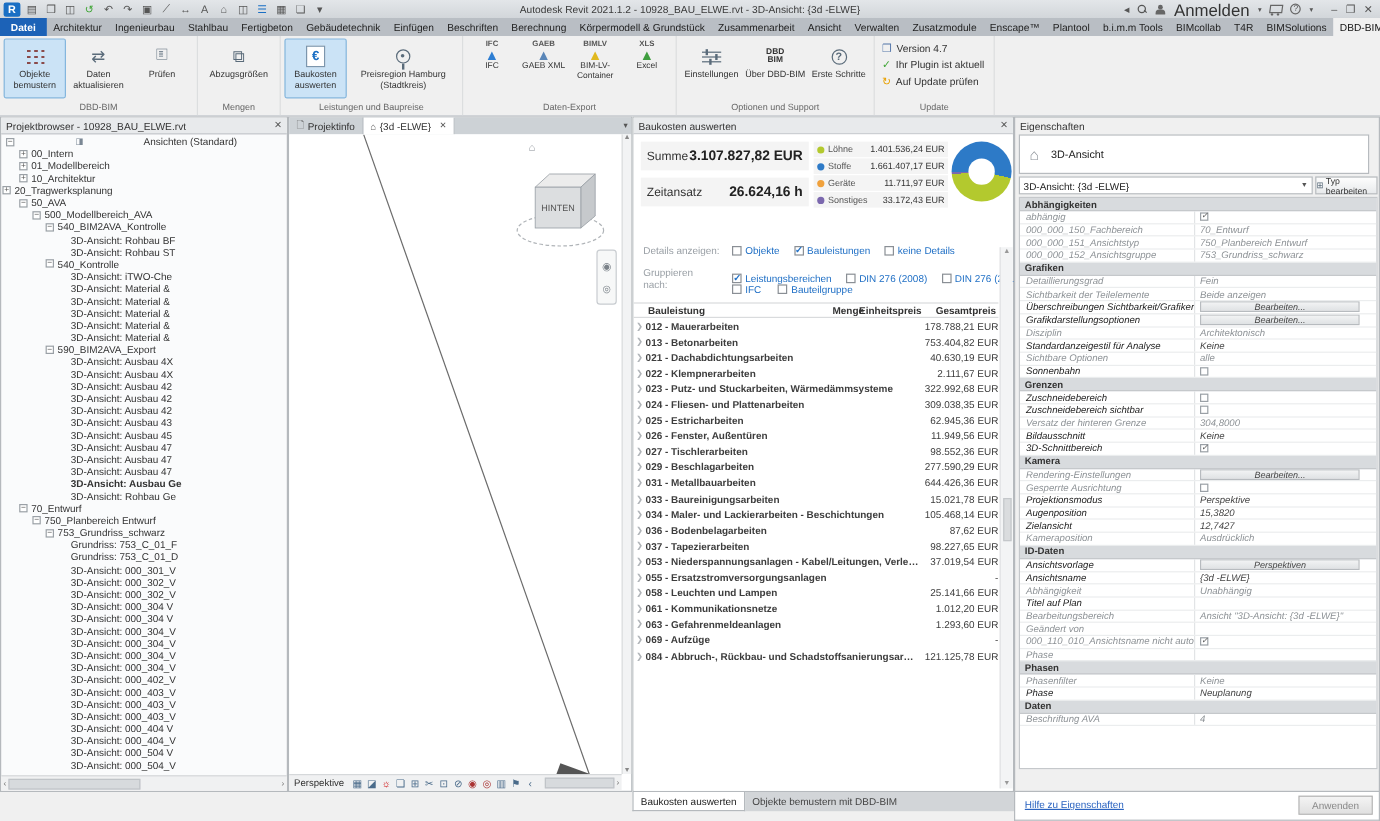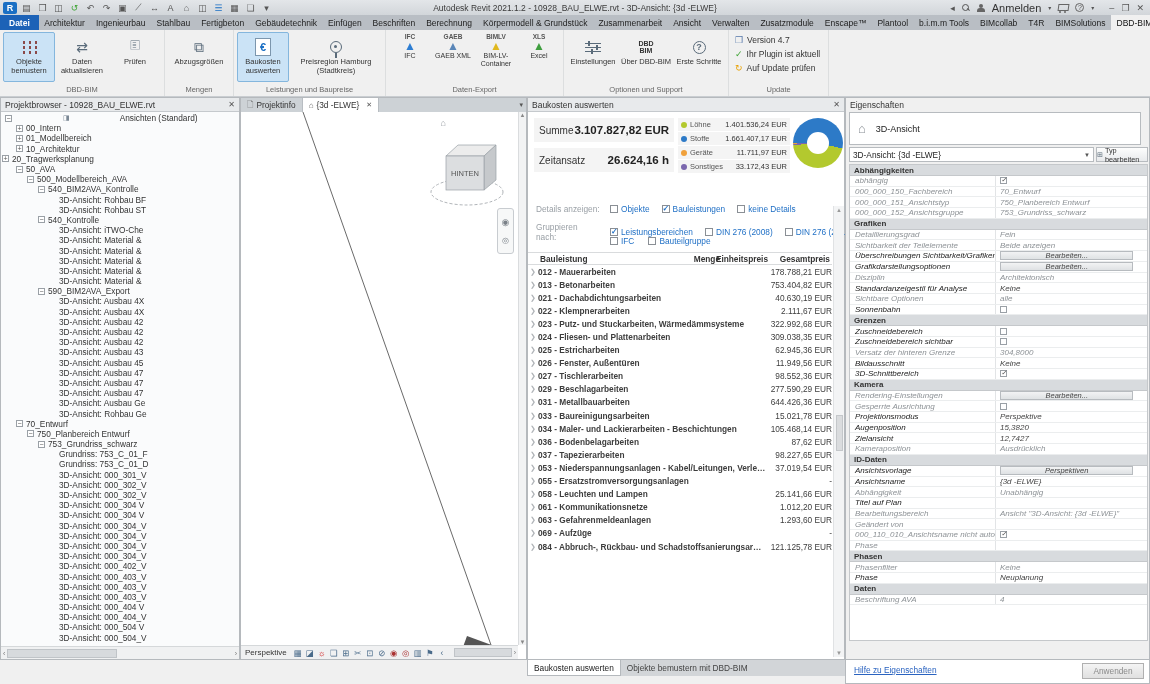--- a/index.html
+++ b/index.html
@@ -195,21 +195,21 @@
       <span class="qat-ic" style="color: rgb(26, 111, 196);">☰</span>
       <span class="qat-ic">▦</span>
       <span class="qat-ic">❏</span>
       <span class="qat-ic">▾</span>
     </div>
   <div id="win-title">Autodesk Revit 2021.1.2 - 10928_BAU_ELWE.rvt - 3D-Ansicht: {3d -ELWE}</div>
   <div id="title-right">
     <span class="tr-ic">◂</span>
     <span class="mag"></span>
     <span class="person"></span>
-    <span style="font-size:11px;color:#333;">Anmelden</span>
+    <span style="font-size:14px;color:#333;">Anmelden</span>
     <span class="tr-ic" style="font-size:6px;">▾</span>
     <span class="cart"></span>
     <span class="tr-ic" style="border:1px solid #666;border-radius:50%;width:9px;height:9px;font-size:7px;display:flex;align-items:center;justify-content:center;">?</span>
     <span class="tr-ic" style="font-size:6px;">▾</span>
     <span class="tr-ic" style="margin-left:8px;">–</span>
     <span class="tr-ic">❐</span>
     <span class="tr-ic">✕</span>
   </div>
 </div>
 
@@ -467,21 +467,21 @@
         <span>3D-Ansicht: Ausbau 47</span>
       </div>
       <div class="trow" style="padding-left: 48px;">
         <span class="texp none"></span>
         <span>3D-Ansicht: Ausbau 47</span>
       </div>
       <div class="trow" style="padding-left: 48px;">
         <span class="texp none"></span>
         <span>3D-Ansicht: Ausbau 47</span>
       </div>
-      <div class="trow" style="padding-left: 48px;">
+      <div class="trow" style="padding-left: 48px; font-weight: bold;">
         <span class="texp none"></span>
         <span>3D-Ansicht: Ausbau Ge</span>
       </div>
       <div class="trow" style="padding-left: 48px;">
         <span class="texp none"></span>
         <span>3D-Ansicht: Rohbau Ge</span>
       </div>
       <div class="trow" style="padding-left: 15px;">
         <span class="texp">−</span>
         <span>70_Entwurf</span>

